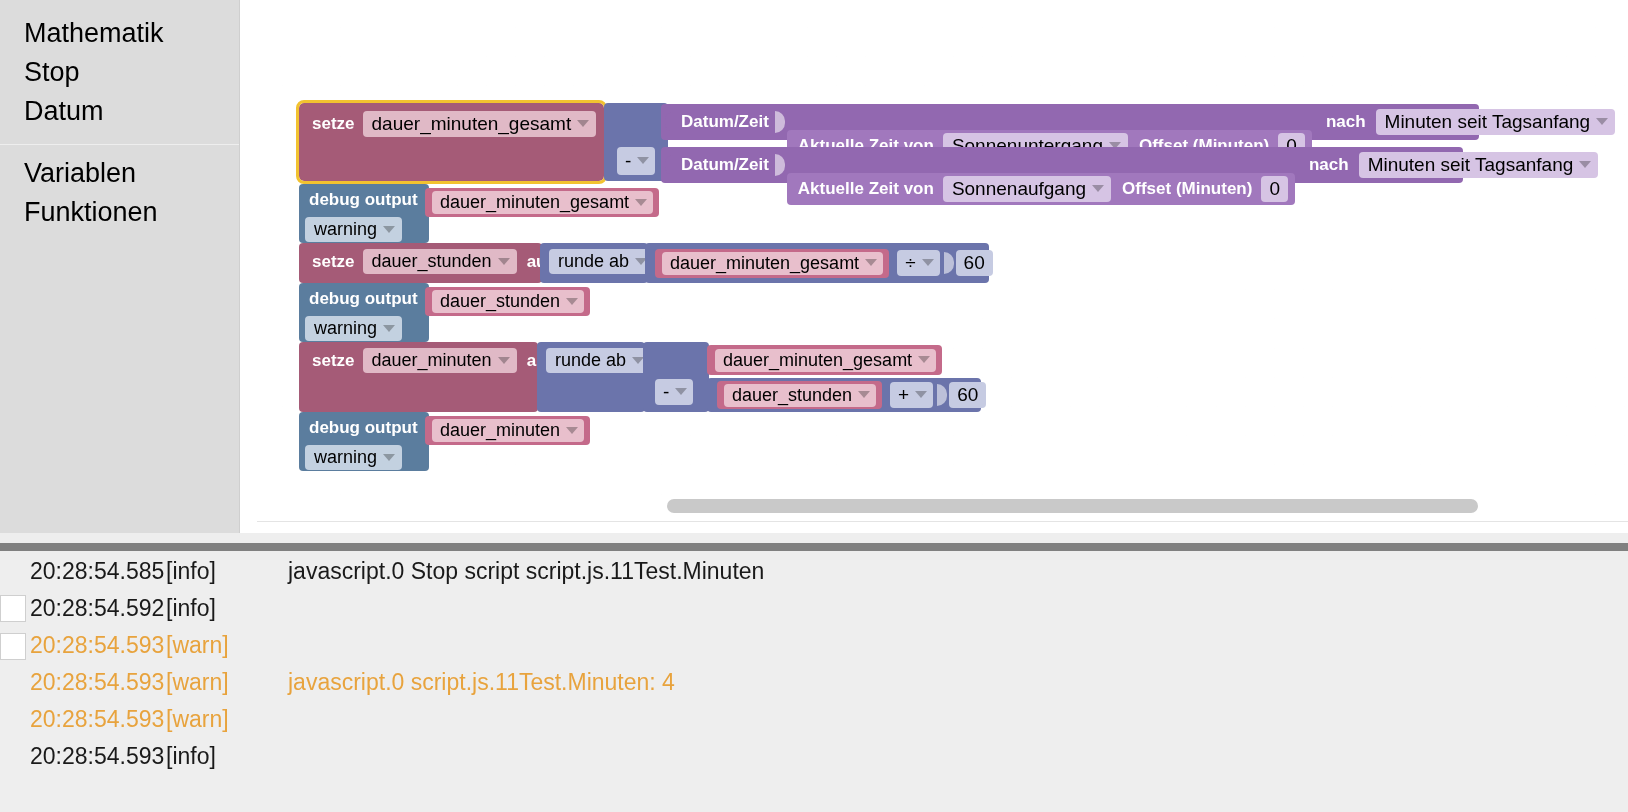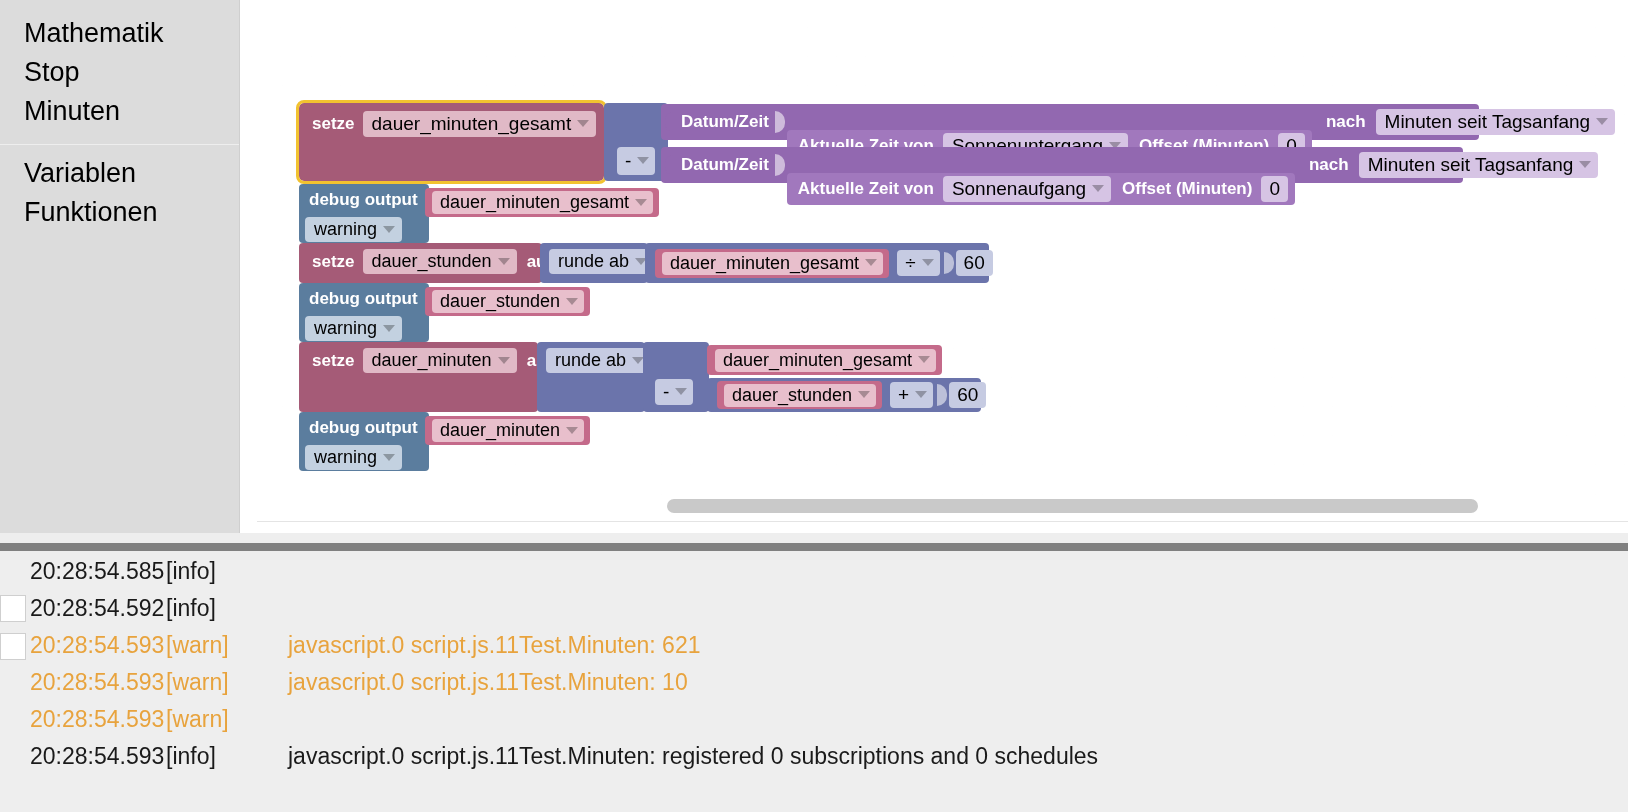--- a/index.html
+++ b/index.html
@@ -155,21 +155,21 @@
 </style>
 </head>
 <body>
 
 <div id="app">
 
   <div id="toolbox">
     <div style="height:14px"></div>
     <div class="tb-item">Mathematik</div>
     <div class="tb-item">Stop</div>
-    <div class="tb-item">Minuten</div>
+    <div class="tb-item">Datum</div>
     <div class="tb-sep"></div>
     <div class="tb-item">Variablen</div>
     <div class="tb-item">Funktionen</div>
   </div>
 
   <div id="workspace">
     <div id="gridmask"></div>
 
     <div class="blk selected" style="left:42px; top:103px; width:305px; height:78px; background:#a55b77; border-radius:5px;">
       <div class="row" style="padding:8px 0 0 11px;">
@@ -382,40 +382,39 @@
 
   <div id="logtitle">og</div>
   <div id="logpanel">
     <div class="filterbox" style="top:44px;"></div>
     <div class="filterbox" style="top:82px;"></div>
 
     <div style="padding-top:2px;">
       <div class="logrow">
         <span class="lg-time lv-info">20:28:54.585</span>
         <span class="lg-lvl lv-info">[info]</span>
+        <span class="lg-msg lv-info">javascript.0 Stop script script.js.11Test.Minuten</span>
       </div>
       <div class="logrow">
         <span class="lg-time lv-info">20:28:54.592</span>
         <span class="lg-lvl lv-info">[info]</span>
       </div>
       <div class="logrow">
         <span class="lg-time lv-warn">20:28:54.593</span>
         <span class="lg-lvl lv-warn">[warn]</span>
-        <span class="lg-msg lv-warn">javascript.0 script.js.11Test.Minuten: 621</span>
       </div>
       <div class="logrow">
         <span class="lg-time lv-warn">20:28:54.593</span>
         <span class="lg-lvl lv-warn">[warn]</span>
-        <span class="lg-msg lv-warn">javascript.0 script.js.11Test.Minuten: 10</span>
+        <span class="lg-msg lv-warn">javascript.0 script.js.11Test.Minuten: 4</span>
       </div>
       <div class="logrow">
         <span class="lg-time lv-warn">20:28:54.593</span>
         <span class="lg-lvl lv-warn">[warn]</span>
       </div>
       <div class="logrow">
         <span class="lg-time lv-info">20:28:54.593</span>
         <span class="lg-lvl lv-info">[info]</span>
-        <span class="lg-msg lv-info">javascript.0 script.js.11Test.Minuten: registered 0 subscriptions and 0 schedules</span>
       </div>
     </div>
   </div>
 
 </div>
 
 </body></html>

